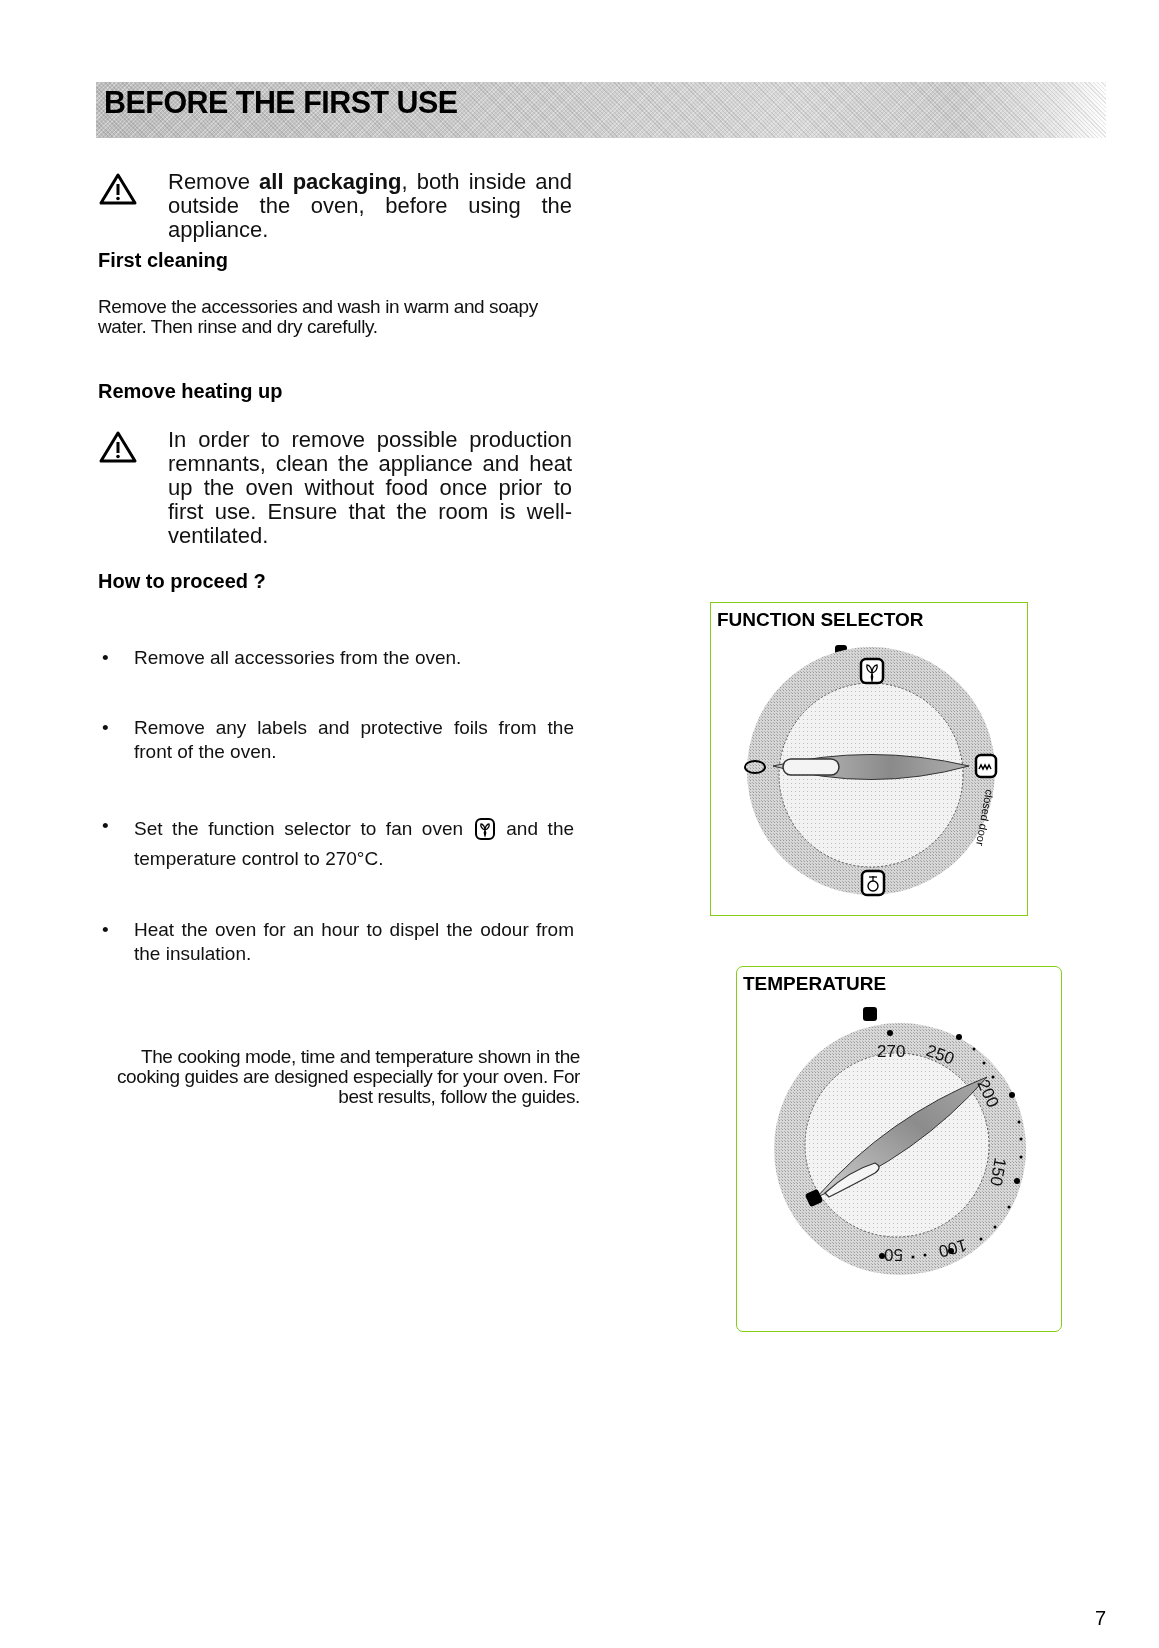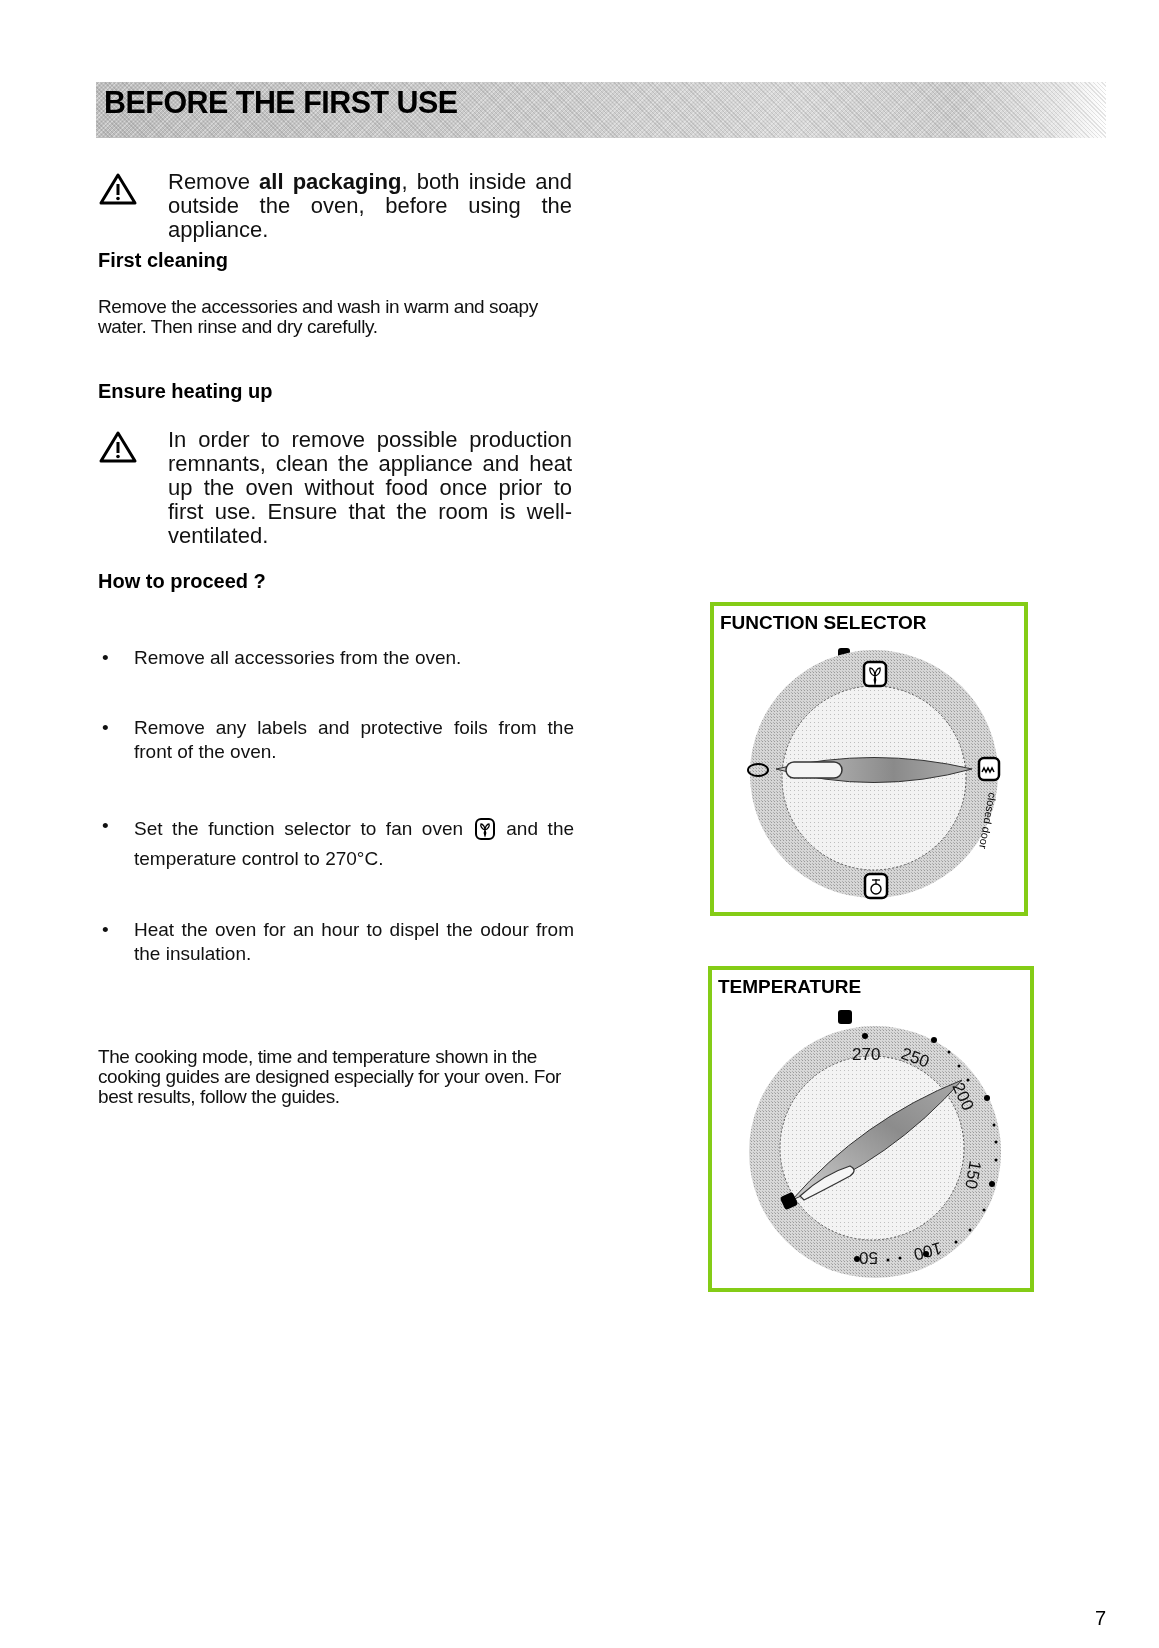--- a/index.html
+++ b/index.html
@@ -37,21 +37,21 @@
   }
   .bullet { position: absolute; left: 98px; width: 480px; font-size: 19px; line-height: 24px; }
   .bullet .dot { position: absolute; left: 4px; top: 0; }
   .bullet .txt { position: absolute; left: 36px; width: 440px; text-align: justify; text-align-last: left; }
   .inline-fan {
     display: inline-block; width: 20px; height: 22px; vertical-align: -5px;
     border: 2px solid #000; border-radius: 6px; box-sizing: border-box; position: relative;
     margin: 0 2px;
   }
   .panel {
-    position: absolute; border: 4px solid #84cc16; box-sizing: border-box; background: #fff;
+    position: absolute; border: 1px solid #84cc16; box-sizing: border-box; background: #fff;
   }
   .panel-title {
     position: absolute; left: 6px; top: 6px; font-weight: bold; font-size: 19px; color: #000;
   }
   .panel svg { position: absolute; left: 0; top: 0; }
   .page-number { position: absolute; left: 1095px; top: 1607px; font-size: 20px; color: #000; }
   b { font-weight: bold; }
 </style>
 </head>
 <body>
@@ -65,21 +65,21 @@
     <path d="M20 3 L37 31 L3 31 Z" fill="none" stroke="#000" stroke-width="3" stroke-linejoin="round"></path>
     <rect x="18.5" y="12" width="3" height="11" fill="#000"></rect>
     <circle cx="20" cy="26.5" r="1.8" fill="#000"></circle>
   </svg>
   <div class="warn-text" style="top:0;"><span>Remove </span><b>all packaging</b><span>, both inside and outside the oven, before using the appliance.</span></div>
 </div>
 
 <div class="heading" style="top:249px;">First cleaning</div>
 <div class="para" style="top:297px;">Remove the accessories and wash in warm and soapy water. Then rinse and dry carefully.</div>
 
-<div class="heading" style="top:380px;">Ensure heating up</div>
+<div class="heading" style="top:380px;">Remove heating up</div>
 <div class="warn-block" style="top:428px; height:100px;">
   <svg class="warn-icon" viewBox="0 0 40 34">
     <path d="M20 3 L37 31 L3 31 Z" fill="none" stroke="#000" stroke-width="3" stroke-linejoin="round"></path>
     <rect x="18.5" y="12" width="3" height="11" fill="#000"></rect>
     <circle cx="20" cy="26.5" r="1.8" fill="#000"></circle>
   </svg>
   <div class="warn-text" style="top:0;">In order to remove possible production remnants, clean the appliance and heat up the oven without food once prior to first use. Ensure that the room is well-ventilated.</div>
 </div>
 
 <div class="heading" style="top:570px;">How to proceed ?</div>
@@ -100,21 +100,21 @@
         <path d="M8 10 C5 9,3 6,4 4 C6 4,8 7,8 10 C8 7,10 4,12 4 C13 6,11 9,8 10 C9 12,9 14,8 16 C7 14,7 12,8 10Z" fill="none" stroke="#000" stroke-width="1.3"></path>
       </svg>
     </span>
     <span>and the temperature control to 270°C.</span></span>
 </div>
 <div class="bullet" style="top:918px;">
   <span class="dot">•</span>
   <span class="txt">Heat the oven for an hour to dispel the odour from the insulation.</span>
 </div>
 
-<div class="para" style="top:1047px; width:482px;">The cooking mode, time and temperature shown in the cooking guides are designed especially for your oven. For best results, follow the guides.</div>
+<div class="para" style="top:1047px; width:482px;text-align:right;">The cooking mode, time and temperature shown in the cooking guides are designed especially for your oven. For best results, follow the guides.</div>
 
 <div class="panel" style="left:710px; top:602px; width:318px; height:314px;">
   <div class="panel-title">FUNCTION SELECTOR</div>
   <svg width="318" height="314" viewBox="0 0 318 314">
     <defs>
       <pattern id="dither" width="3" height="3" patternUnits="userSpaceOnUse">
         <rect width="3" height="3" fill="#d6d6d6"></rect>
         <rect width="1" height="1" fill="#9a9a9a"></rect>
         <rect x="2" y="2" width="1" height="1" fill="#b0b0b0"></rect>
       </pattern>
@@ -149,21 +149,21 @@
 
     <g>
       <rect x="151" y="268" width="22" height="24" rx="5" fill="#fff" stroke="#000" stroke-width="2.5"></rect>
       <circle cx="162" cy="283" r="5" fill="none" stroke="#000" stroke-width="1.4"></circle>
       <line x1="158" y1="274" x2="166" y2="274" stroke="#000" stroke-width="1.3"></line>
       <line x1="162" y1="273" x2="162" y2="278" stroke="#000" stroke-width="1.3"></line>
     </g>
   </svg>
 </div>
 
-<div class="panel" style="left:708px; top:966px; width:326px; height:326px;">
+<div class="panel" style="left:736px; top:966px; width:326px; height:366px;border-radius:7px;">
   <div class="panel-title">TEMPERATURE</div>
   <svg width="326" height="326" viewBox="0 0 326 326">
     <defs>
       <pattern id="dither2" width="3" height="3" patternUnits="userSpaceOnUse">
         <rect width="3" height="3" fill="#d8d8d8"></rect>
         <rect width="1" height="1" fill="#9a9a9a"></rect>
         <rect x="2" y="2" width="1" height="1" fill="#b0b0b0"></rect>
       </pattern>
       <pattern id="ditherLight2" width="4" height="4" patternUnits="userSpaceOnUse">
         <rect width="4" height="4" fill="#f3f3f3"></rect>

